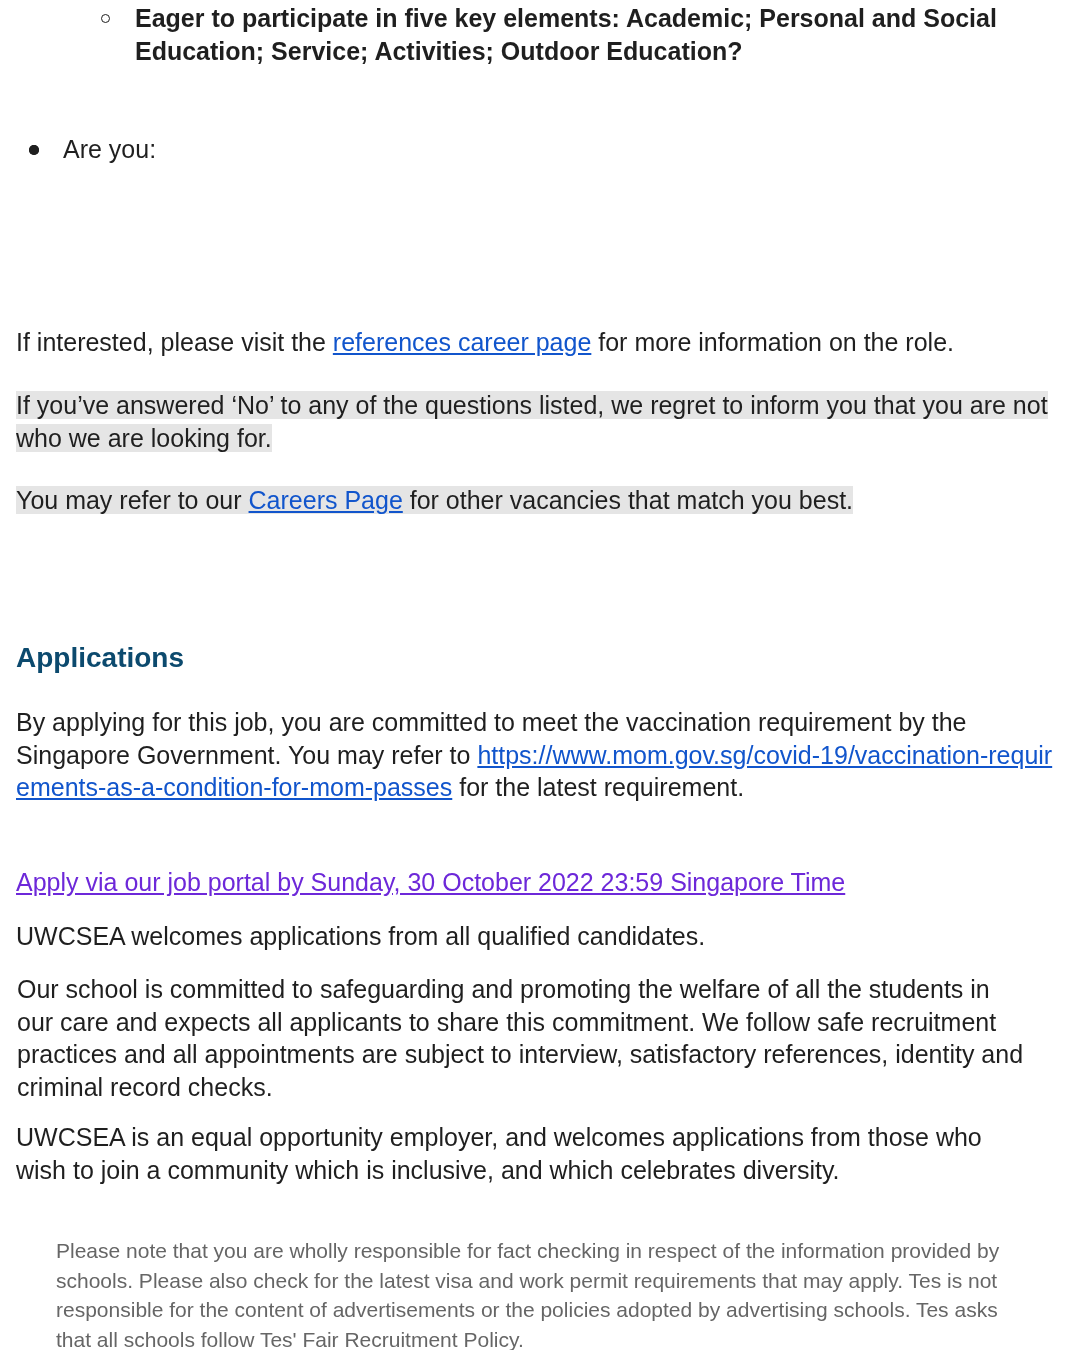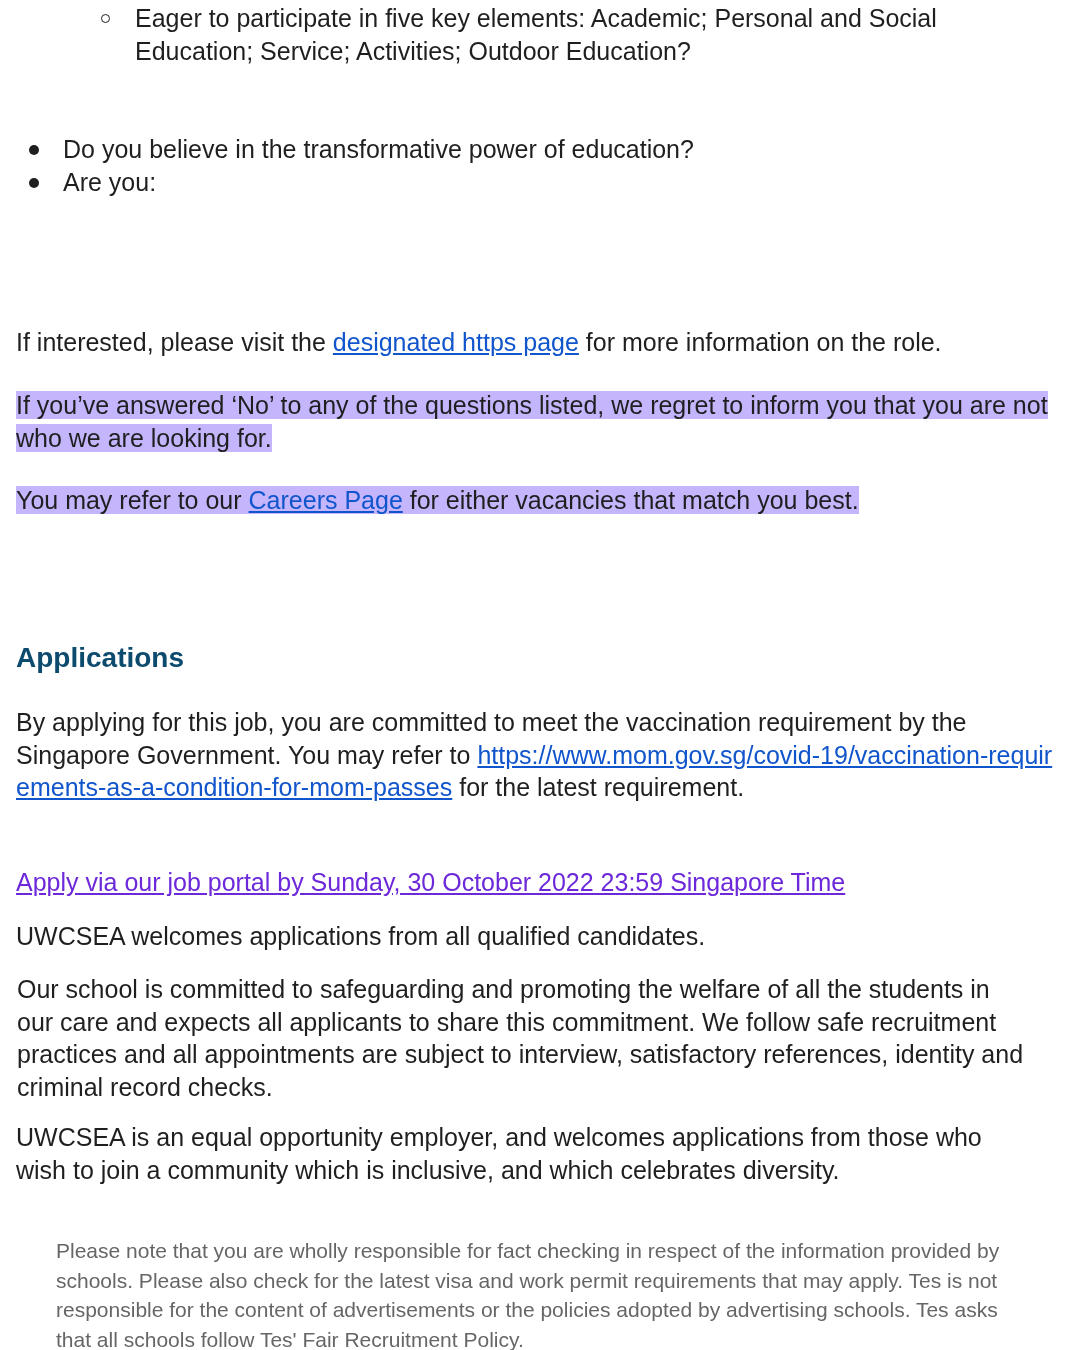--- a/index.html
+++ b/index.html
@@ -63,21 +63,21 @@
     }
     a.link {
       color: #1155cc;
       text-decoration: underline;
       text-underline-offset: 2px;
     }
     a.link.apply {
       color: #6d28d9;
     }
     .hl {
-      background: #c4b5fd;
+      background: #e5e5e5;
     }
     h2.section {
       margin: 0;
       font-size: 28px;
       font-weight: bold;
       color: #0c4a6e;
       line-height: 36px;
     }
     .para {
       margin: 0;
@@ -86,50 +86,49 @@
       color: #666666;
       font-size: 21px;
       line-height: 29.5px;
     }
   </style>
 </head>
 <body>
 
 <div class="page">
 
-  <div class="abs" style="top:2px; left:0; width:1086px;">
+  <div class="abs" style="top:2px; left:0; width:1086px;font-weight:bold;">
     <div class="li2">
       <span class="bullet"></span>
       <span>Eager to participate in five key elements: Academic; Personal and Social Education; Service; Activities; Outdoor Education?</span>
     </div>
   </div>
 
   <ul class="l1 abs" style="top:133px; left:0; width:1086px;">
     <li class="li1">
       <span class="bullet"></span>
-      <span>Do you believe in the transformative power of education?</span>
     </li>
     <li class="li1">
       <span class="bullet"></span>
       <span>Are you:</span>
     </li>
   </ul>
   <div class="abs" style="top:198px; left:0; width:1086px;">
   </div>
 
   <p class="para abs" style="top:326px;">
-    <span>If interested, please visit the </span><a class="link" href="#">designated https page</a><span> for more information on the role.</span>
+    <span>If interested, please visit the </span><a class="link" href="#">references career page</a><span> for more information on the role.</span>
   </p>
 
   <p class="para abs" style="top:389px; width:1040px;">
     <span class="hl">If you’ve answered ‘No’ to any of the questions listed, we regret to inform you that you are not who we are looking for.</span>
   </p>
 
   <p class="para abs" style="top:484px;">
-    <span class="hl"><span>You may refer to our </span><a class="link" href="#">Careers Page</a><span> for either vacancies that match you best.</span></span>
+    <span class="hl"><span>You may refer to our </span><a class="link" href="#">Careers Page</a><span> for other vacancies that match you best.</span></span>
   </p>
 
   <h2 class="section abs" style="top:640px;">Applications</h2>
 
   <p class="para abs" style="top:706px; width:1050px; word-break: break-all;">
     <span style="word-break: normal;">By applying for this job, you are committed to meet the vaccination requirement by the Singapore Government. You may refer to </span><a class="link" href="#">https://www.mom.gov.sg/covid-19/vaccination-requirements-as-a-condition-for-mom-passes</a><span style="word-break: normal;"> for the latest requirement.</span>
   </p>
 
   <p class="para abs" style="top:866px;">
     <a class="link apply" href="#">Apply via our job portal by Sunday, 30 October 2022 23:59 Singapore Time</a>

